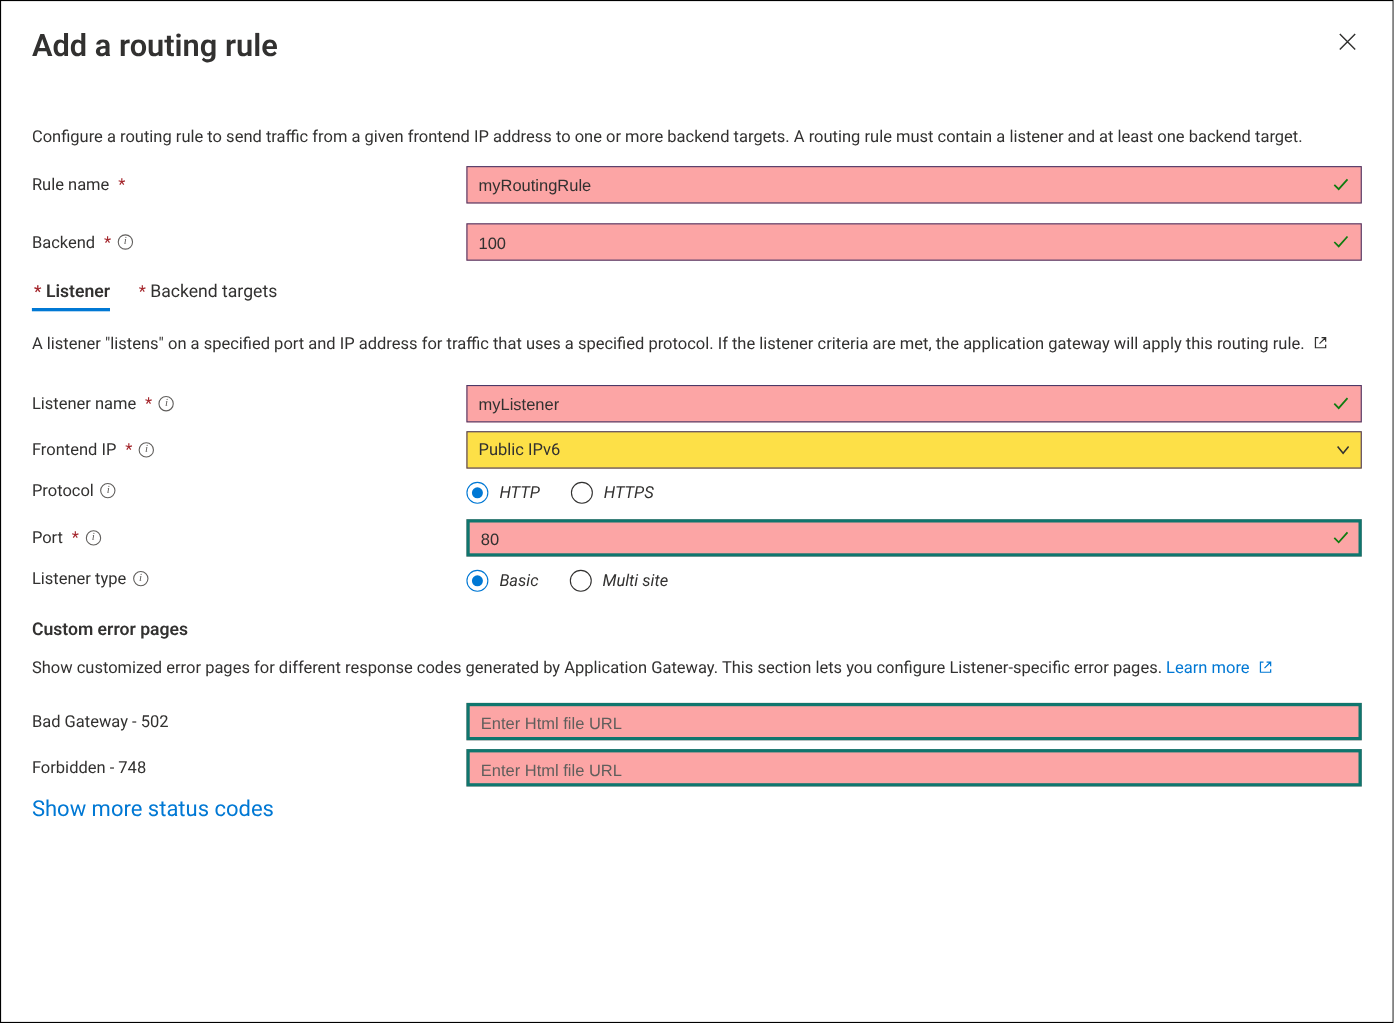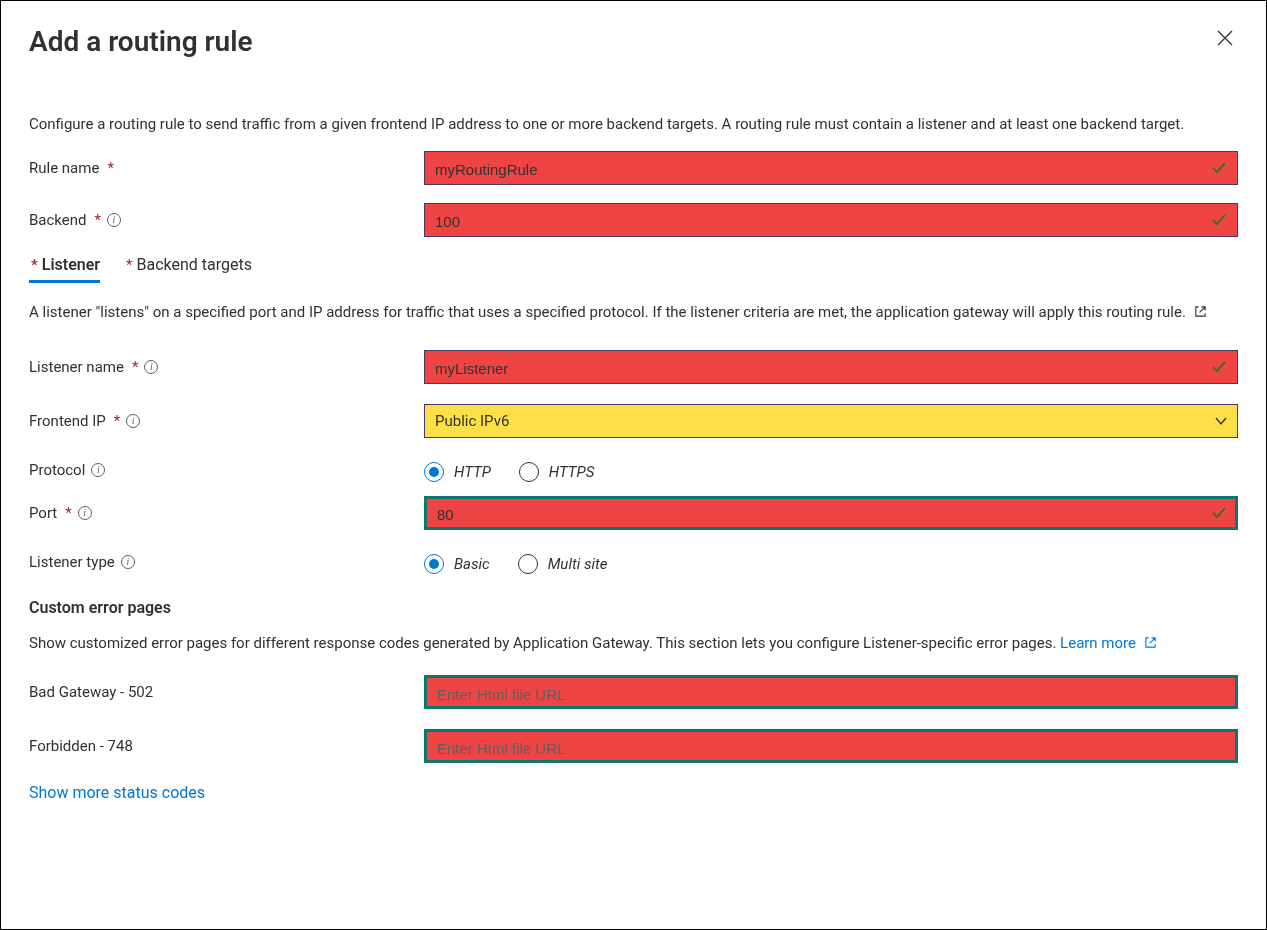--- a/index.html
+++ b/index.html
@@ -39,21 +39,21 @@
   .description {
     font-size: 15px;
     line-height: 1.5;
     color: #323130;
   }
   .form-row {
     display: flex;
     align-items: center;
     margin-bottom: 18px;
   }
-  .form-row.tight { margin-bottom: 20px; }
+  .form-row.tight { margin-bottom: 8px; }
   .label-col {
     width: 395px;
     flex: 0 0 395px;
     font-size: 15px;
     color: #323130;
     display: flex;
     align-items: center;
     gap: 6px;
     text-align: center;
   }
@@ -78,21 +78,21 @@
     font-style: italic;
     font-family: Georgia, serif;
     line-height: 1;
   }
   .text-input {
     width: 100%;
     height: 34px;
     padding: 6px 36px 2px 10px;
     font-size: 15px;
     border: 1px solid #4b3867;
-    background: #ef4444;
+    background: #fca5a5;
     color: #323130;
     outline: none;
   }
   .text-input::placeholder { color: #605e5c; }
   .text-input.neutral {
     border: 3px solid #0f766e;
   }
   .select-input {
     width: 100%;
     height: 34px;
@@ -204,21 +204,21 @@
   }
 
   .link {
     color: #0078d4;
     cursor: pointer;
     text-decoration: none;
     text-align: right;
   }
 
   .show-more {
-    font-size: 16px;
+    font-size: 20px;
     margin-top: 6px;
   }
 </style>
 </head>
 <body>
 
 <div class="panel">
 
   <div class="panel-header">
     <h1 class="panel-title">Add a routing rule</h1>

